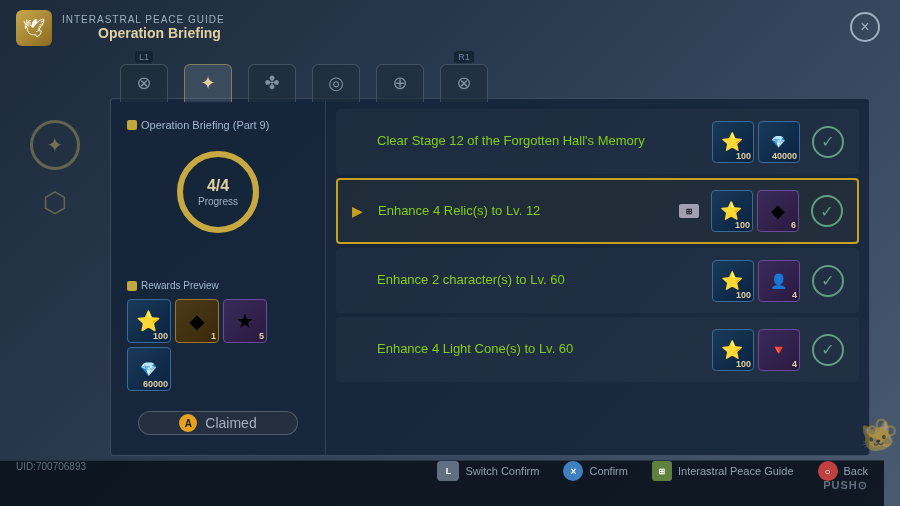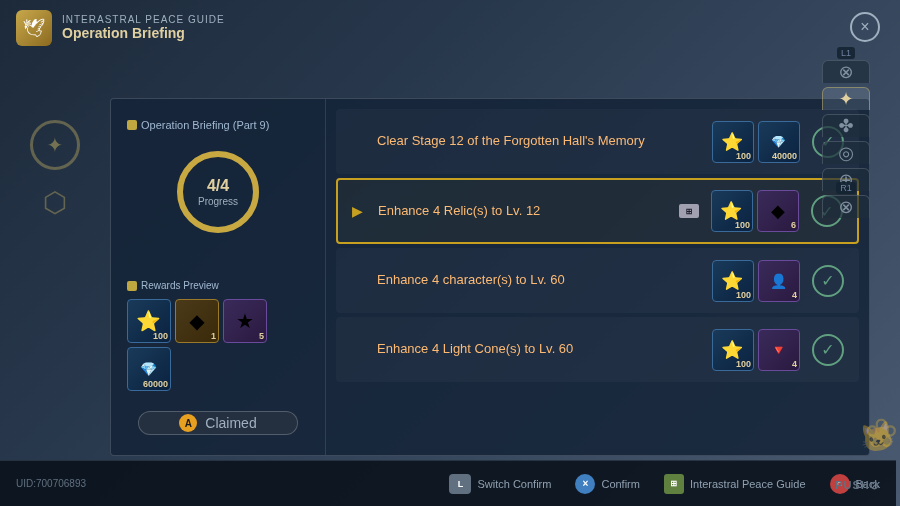--- a/index.html
+++ b/index.html
@@ -42,45 +42,45 @@
     .top-bar-subtitle {
       font-size: 10px;
       color: #a0b0c0;
       letter-spacing: 1px;
       text-transform: uppercase;
     }
     .top-bar-title {
       font-size: 14px;
       color: #e0d0a0;
       font-weight: 600;
+      margin-left: 36px;
     }
     .close-btn {
       position: absolute;
       right: 20px;
       top: 12px;
       width: 30px; height: 30px;
       border: 2px solid #a0b0c0;
       border-radius: 50%;
       display: flex; align-items: center; justify-content: center;
       color: #a0b0c0;
       font-size: 16px;
       cursor: pointer;
     }
 
     
     .tab-bar {
       position: absolute;
       top: 60px; left: 110px; right: 30px;
       height: 45px;
       display: flex;
-      align-items: flex-end;
-      gap: 4px;
+      align-items: center;
+      gap: 16px;
       padding-left: 10px;
       z-index: 5;
-      flex-direction: column;
     }
     .tab-item {
       width: 48px; height: 38px;
       border-radius: 6px 6px 0 0;
       display: flex; align-items: center; justify-content: center;
       background: rgba(30,45,60,0.7);
       border: 1px solid rgba(150,160,170,0.3);
       border-bottom: none;
       cursor: pointer;
       font-size: 18px;
@@ -267,21 +267,21 @@
       background: rgba(200,160,20,0.05);
     }
     .task-indicator {
       color: #c8a020;
       font-size: 14px;
       min-width: 14px;
     }
     .task-name {
       flex: 1;
       font-size: 13px;
-      color: #fdba74;
+      color: #84cc16;
       line-height: 1.4;
     }
     .task-rewards {
       display: flex;
       gap: 4px;
       align-items: center;
     }
     .task-reward-item {
       width: 42px; height: 42px;
       border-radius: 4px;
@@ -316,25 +316,25 @@
       border-radius: 2px;
       display: flex; align-items: center; justify-content: center;
       font-size: 8px;
       color: #1a1a2a;
       font-weight: 700;
     }
 
     
     .bottom-bar {
       position: absolute;
-      bottom: 0; left: 0; right: 4px;
+      bottom: 0; left: 0; right: 16px;
       height: 46px;
       background: rgba(10,18,28,0.9);
       display: flex;
-      align-items: center;
+      align-items: flex-start;
       justify-content: space-between;
       padding: 0 16px;
       border-top: 1px solid rgba(100,120,140,0.3);
     }
     .uid-text {
       font-size: 10px;
       color: #607080;
     }
     .bottom-controls {
       display: flex;
@@ -515,21 +515,21 @@
         <div class="task-reward-item purple">
           <span>◆</span>
           <span class="task-reward-count">6</span>
         </div>
       </div>
       <div class="task-check">✓</div>
     </div>
 
     <div class="task-row">
       <div style="width:14px;"></div>
-      <span class="task-name">Enhance 4 character(s) to Lv. 60</span>
+      <span class="task-name">Enhance 2 character(s) to Lv. 60</span>
       <div class="task-rewards">
         <div class="task-reward-item blue">
           <span>⭐</span>
           <span class="task-reward-count">100</span>
         </div>
         <div class="task-reward-item purple">
           <span style="font-size:14px;">👤</span>
           <span class="task-reward-count">4</span>
         </div>
       </div>

